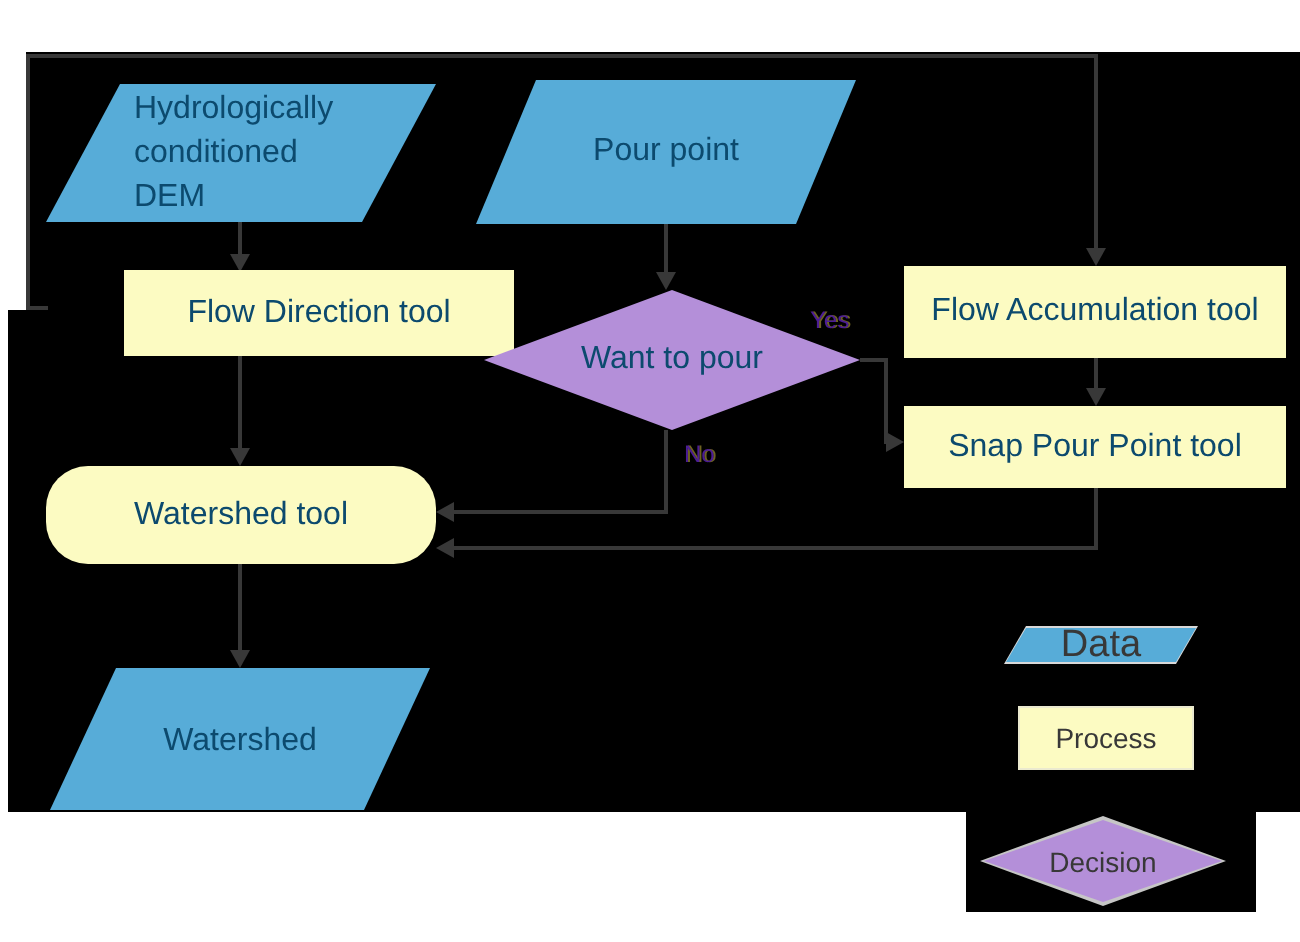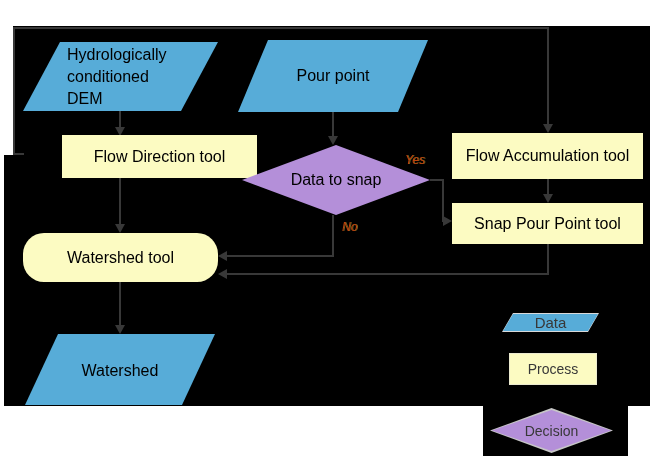--- a/index.html
+++ b/index.html
@@ -4,21 +4,21 @@
 <style>
   html,body{margin:0;padding:0;background:#ffffff;}
   #stage{position:relative;width:650px;height:471px;background:#ffffff;overflow:hidden;
          font-family:"Liberation Sans",sans-serif;}
   
   #canvas{position:absolute;left:0;top:0;width:650px;height:406px;background:#000;
           clip-path:polygon(13px 26px,650px 26px,650px 406px,4px 406px,4px 155px,13px 155px);}
   #canvas-patch{position:absolute;left:483px;top:406px;width:145px;height:50px;background:#000;}
   
   .node{position:absolute;display:flex;align-items:center;justify-content:center;
-        color:#000000;font-size:16px;text-align:center;line-height:22px;}
+        color:#0c4a6e;font-size:16px;text-align:center;line-height:22px;}
   .fill-data{background:#57acd8;}
   .fill-process{background:#fcfbc2;}
   .fill-decision{background:#b48fd9;}
   #n-dem{left:23px;top:42px;width:195px;height:69px;
          clip-path:polygon(37px 0,195px 0,158px 69px,0 69px);
          justify-content:flex-start;padding-left:44px;box-sizing:border-box;text-align:left;}
   #n-pour{left:238px;top:40px;width:190px;height:72px;
          clip-path:polygon(30px 0,190px 0,160px 72px,0 72px);}
   #n-flowdir{left:23px;top:135px;width:195px;height:43px;margin-left:39px;}
   #n-flowacc{left:452px;top:133px;width:191px;height:46px;}
@@ -48,32 +48,32 @@
   #e-i2{left:227px;top:273px;width:322px;}
   
   .ah{position:absolute;width:0;height:0;}
   .ah-down{border-left:5px solid transparent;border-right:5px solid transparent;border-top:9px solid #383838;}
   .ah-left{border-top:5px solid transparent;border-bottom:5px solid transparent;border-right:9px solid #383838;}
   .ah-right{border-top:5px solid transparent;border-bottom:5px solid transparent;border-left:9px solid #383838;}
   #ah-a{left:115px;top:127px;} #ah-b{left:115px;top:224px;} #ah-c{left:115px;top:325px;}
   #ah-d{left:328px;top:136px;} #ah-e{left:543px;top:124px;} #ah-f{left:543px;top:194px;}
   #ah-g{left:443px;top:216px;} #ah-h{left:218px;top:251px;} #ah-i{left:218px;top:269px;}
   
-  .branch-label{position:absolute;font-size:12px;color:#c2410c;
-                text-shadow:1px 0 0 rgba(200,180,60,.55);font-style:italic;}
+  .branch-label{position:absolute;font-size:12px;color:#4c1d95;
+                text-shadow:1px 0 0 rgba(200,180,60,.55);}
   #lbl-yes{left:405px;top:153px;}
   #lbl-no{left:302px;top:220px;margin-left:40px;}
   
   .legend-text{color:#383838;}
   #lg-data{position:absolute;left:502px;top:313px;width:97px;height:19px;background:#d9d9d9;
            clip-path:polygon(11px 0,97px 0,86px 19px,0 19px);}
   #lg-data-fill{position:absolute;left:1px;top:1px;width:95px;height:17px;background:#57acd8;
            clip-path:polygon(10px 0,95px 0,85px 17px,0 17px);}
   #lg-data-label{position:absolute;left:0;top:0;width:97px;height:19px;display:flex;
-           align-items:center;justify-content:center;font-size:15px;}
+           align-items:center;justify-content:center;font-size:19px;}
   #lg-process{position:absolute;left:509px;top:353px;width:88px;height:32px;background:#fcfbc2;
            border:1px solid rgba(230,230,210,.8);box-sizing:border-box;display:flex;
            align-items:center;justify-content:center;font-size:14px;}
   #lg-decision{position:absolute;left:490px;top:408px;width:123px;height:45px;background:#c6c6c6;
            clip-path:polygon(50% 0,100% 50%,50% 100%,0 50%);}
   #lg-decision-fill{position:absolute;left:2px;top:2px;width:119px;height:41px;background:#b48fd9;
            clip-path:polygon(50% 0,100% 50%,50% 100%,0 50%);}
   #lg-decision-label{position:absolute;left:0;top:0;width:123px;height:45px;display:flex;
            align-items:center;justify-content:center;font-size:14px;}
 </style>
@@ -141,21 +141,21 @@
   <div class="node fill-process" id="n-wstool">
     <span>Watershed tool</span>
   </div>
 
   <div class="node fill-data" id="n-watershed">
     <span>Watershed</span>
   </div>
 
   <div class="node fill-decision" id="n-decision">
     <div>
-      <div>Data to snap</div>
+      <div>Want to pour</div>
     </div>
   </div>
 
   <div id="lg-data">
     <div id="lg-data-fill"></div>
     <div id="lg-data-label" class="legend-text">Data</div>
   </div>
 
   <div id="lg-process" class="legend-text">
     <span>Process</span>

